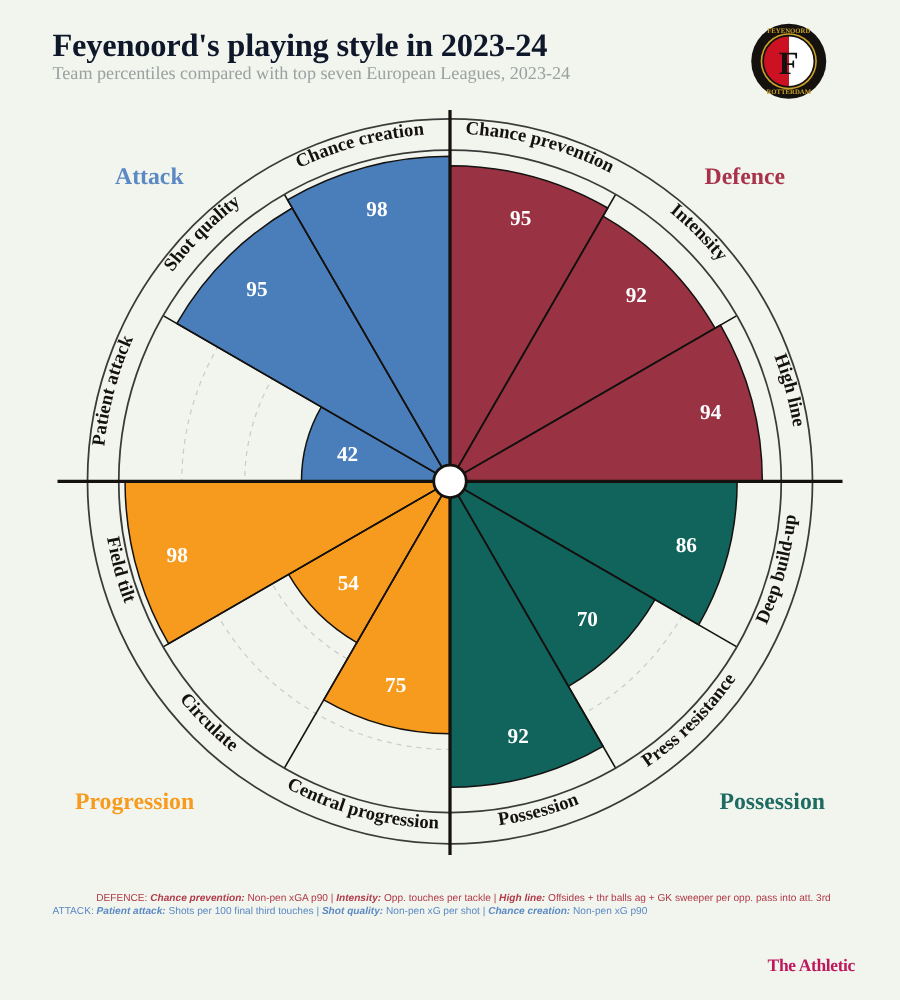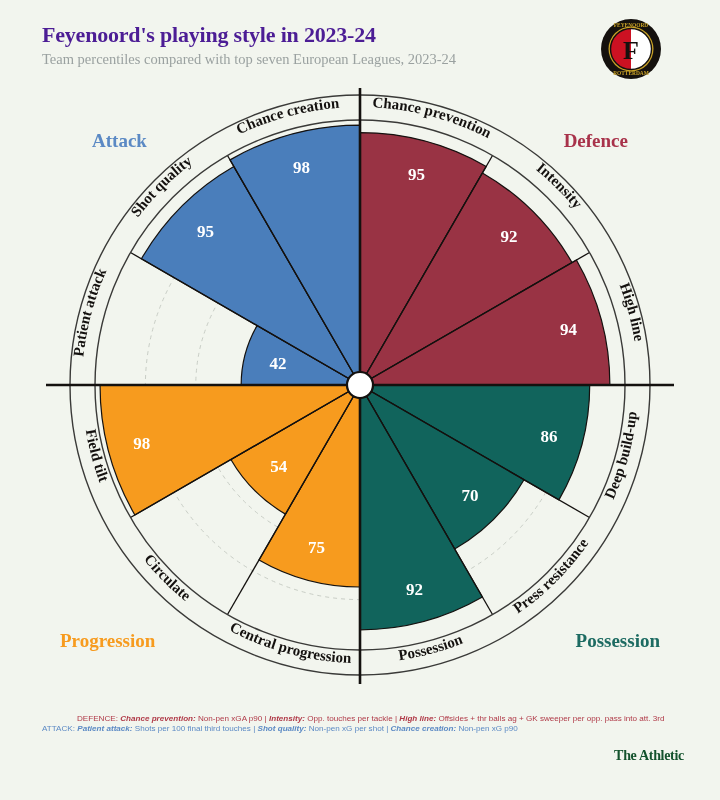--- a/index.html
+++ b/index.html
@@ -9,21 +9,21 @@
     background:#f2f5ee;
     font-family:"Liberation Sans", sans-serif;
     position:relative;
     overflow:hidden;
   }
   #page { position:relative; width:720px; height:800px; }
 
   .title {
     position:absolute; left:42px; top:22px;
     font-family:"Liberation Serif", serif;
-    font-weight:bold; font-size:22px; color:#4c1d95;
+    font-weight:bold; font-size:26px; color:#0f172a;
     letter-spacing:-0.2px;
   }
   .subtitle {
     position:absolute; left:42px; top:51px;
     font-family:"Liberation Serif", serif;
     font-size:14.5px; color:#9aa1a0;text-align:center;
   }
 
   .crest { position:absolute; left:600px; top:18px; width:62px; height:62px; }
 
@@ -35,23 +35,23 @@
     white-space:nowrap;
     font-family:"Liberation Sans", sans-serif;
   }
   .l-def { color:#b03a48;padding-left:35px; }
   .l-pos { color:#1d6b62; }
   .l-pro { color:#f59a23; }
   .l-att { color:#5b89c4; }
   .footer b { font-style:italic; font-weight:bold; }
 
   .athletic {
-    position:absolute; right:36px; top:748px;
+    position:absolute; right:36px; top:766px;
     font-family:"Liberation Serif", serif;
-    font-weight:bold; font-size:14px; color:#14532d;
+    font-weight:bold; font-size:14px; color:#be185d;
     letter-spacing:-0.3px;
   }
 </style>
 </head>
 <body>
 
 <div id="page">
 
   <div class="title">Feyenoord's playing style in 2023-24</div>
   <div class="subtitle">Team percentiles compared with top seven European Leagues, 2023-24</div>

